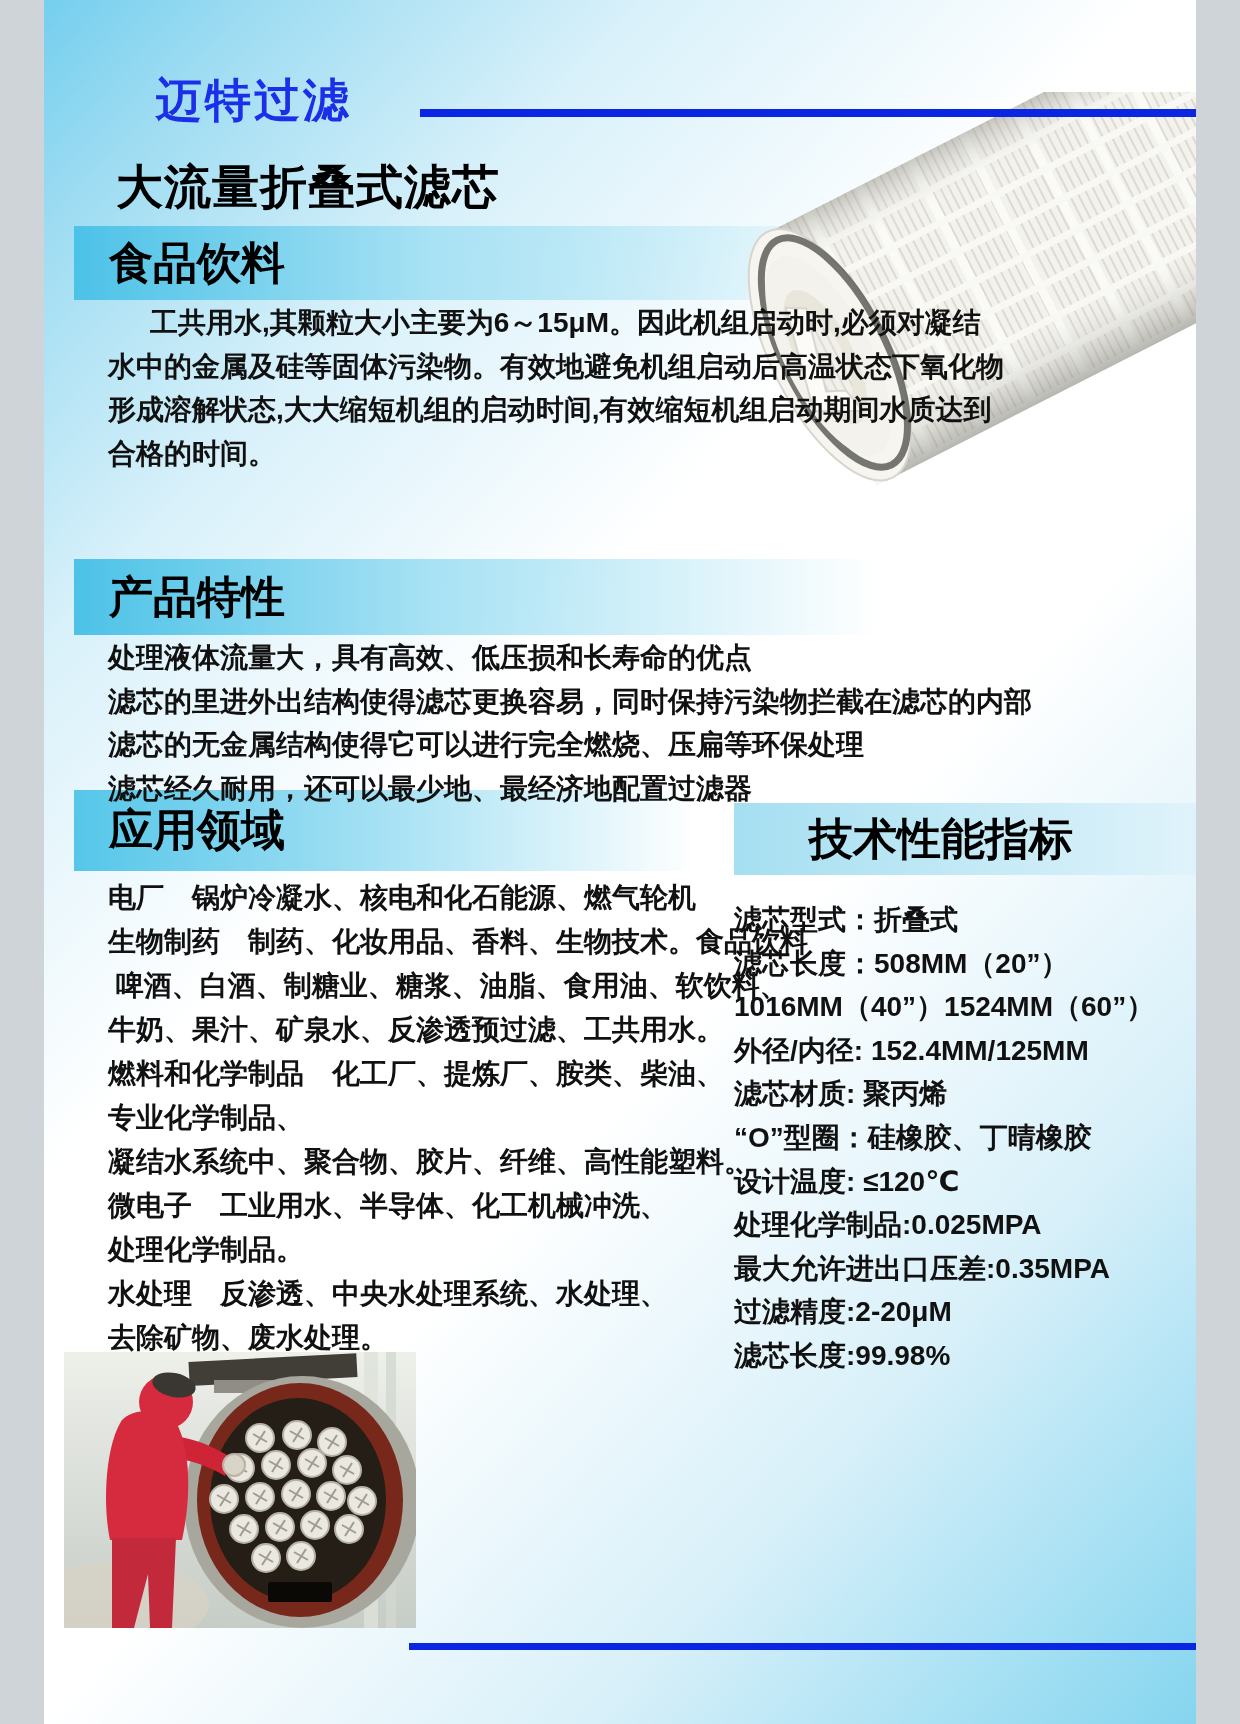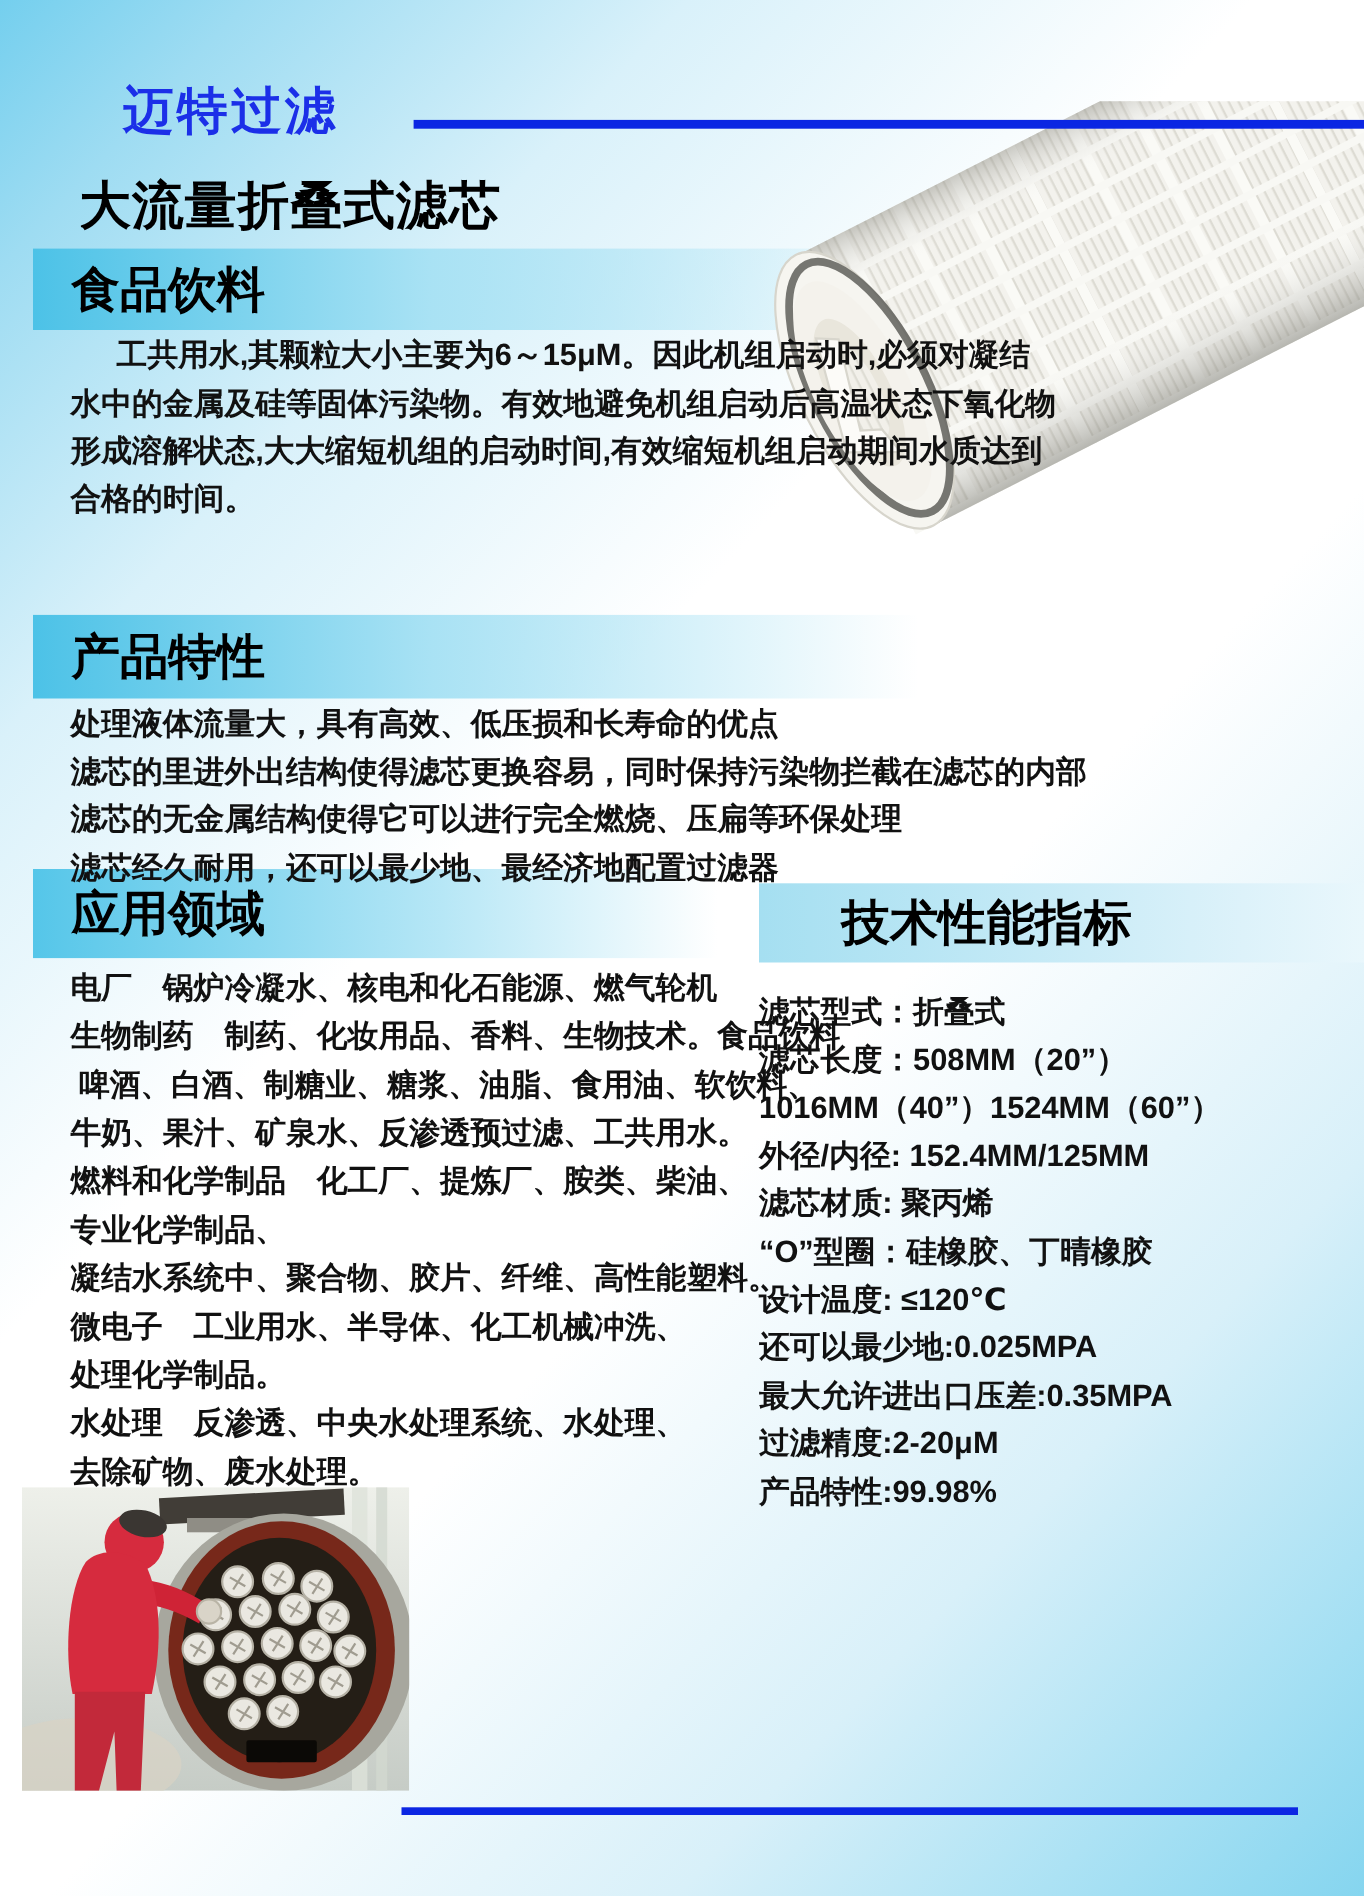--- a/index.html
+++ b/index.html
@@ -1,18 +1,18 @@
 <!DOCTYPE html>
 <html><head>
 <meta charset="utf-8">
 <style>
   html,body { margin:0; padding:0; background:#cfd4d8; }
   .page {
     position:relative;
-    width:1240px; height:1724px;
+    width:1152px; height:1724px;
     margin:0 auto;
     overflow:hidden;
     background:linear-gradient(133deg,
       #74cfee 0%, #9edcf2 8%, #d9f1fa 22%,
       #ffffff 40%, #ffffff 58%,
       #d8f0f9 78%, #a3dff3 92%, #85d5ef 100%);
     font-family:"Liberation Sans","DejaVu Sans",sans-serif;
     color:#101010;
   }
   .logo {
@@ -122,21 +122,21 @@
   <div class="lines features-list"><div>处理液体流量大，具有高效、低压损和长寿命的优点</div><div>滤芯的里进外出结构使得滤芯更换容易，同时保持污染物拦截在滤芯的内部</div><div>滤芯的无金属结构使得它可以进行完全燃烧、压扁等环保处理</div><div>滤芯经久耐用，还可以最少地、最经济地配置过滤器</div></div>
 
   <div class="band band-apps">
     <div class="band-heading">应用领域</div>
   </div>
   <div class="lines apps-list"><div>电厂　锅炉冷凝水、核电和化石能源、燃气轮机</div><div>生物制药　制药、化妆用品、香料、生物技术。食品饮料</div><div> 啤酒、白酒、制糖业、糖浆、油脂、食用油、软饮料、</div><div>牛奶、果汁、矿泉水、反渗透预过滤、工共用水。</div><div>燃料和化学制品　化工厂、提炼厂、胺类、柴油、</div><div>专业化学制品、</div><div>凝结水系统中、聚合物、胶片、纤维、高性能塑料。</div><div>微电子　工业用水、半导体、化工机械冲洗、</div><div>处理化学制品。</div><div>水处理　反渗透、中央水处理系统、水处理、</div><div>去除矿物、废水处理。</div></div>
 
   <div class="band band-specs">
     <div class="band-heading">技术性能指标</div>
   </div>
-  <div class="lines specs-list"><div>滤芯型式：折叠式</div><div>滤芯长度：508MM（20”）</div><div>1016MM（40”）1524MM（60”）</div><div>外径/内径: 152.4MM/125MM</div><div>滤芯材质: 聚丙烯</div><div>“O”型圈：硅橡胶、丁晴橡胶</div><div>设计温度: ≤120℃</div><div>还可以最少地:0.025MPA</div><div>最大允许进出口压差:0.35MPA</div><div>过滤精度:2-20μM</div><div>产品特性:99.98%</div></div>
+  <div class="lines specs-list"><div>滤芯型式：折叠式</div><div>滤芯长度：508MM（20”）</div><div>1016MM（40”）1524MM（60”）</div><div>外径/内径: 152.4MM/125MM</div><div>滤芯材质: 聚丙烯</div><div>“O”型圈：硅橡胶、丁晴橡胶</div><div>设计温度: ≤120℃</div><div>处理化学制品:0.025MPA</div><div>最大允许进出口压差:0.35MPA</div><div>过滤精度:2-20μM</div><div>滤芯长度:99.98%</div></div>
 
   <svg class="site-photo" viewBox="0 0 352 276" xmlns="http://www.w3.org/2000/svg">
     <defs>
       <linearGradient id="bgph" x1="0" y1="0" x2="0" y2="1">
         <stop offset="0" stop-color="#eef0ea"></stop>
         <stop offset="1" stop-color="#c6ccc6"></stop>
       </linearGradient>
       <g id="cart">
         <circle r="14" fill="#eae8e1" stroke="#b5b1a5" stroke-width="2"></circle>
         <path d="M-7,-4 L7,4 M-4,7 L5,-7" stroke="#a09c90" stroke-width="2" fill="none"></path>

